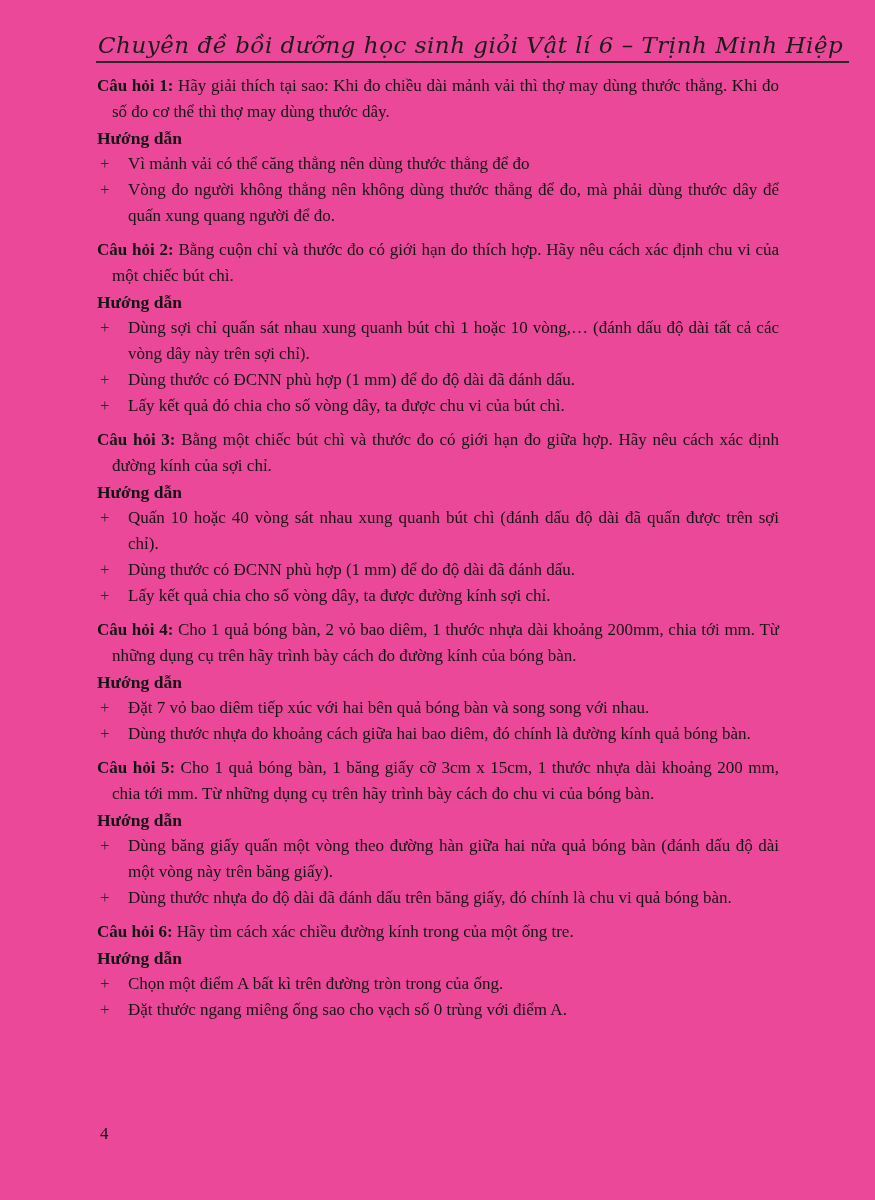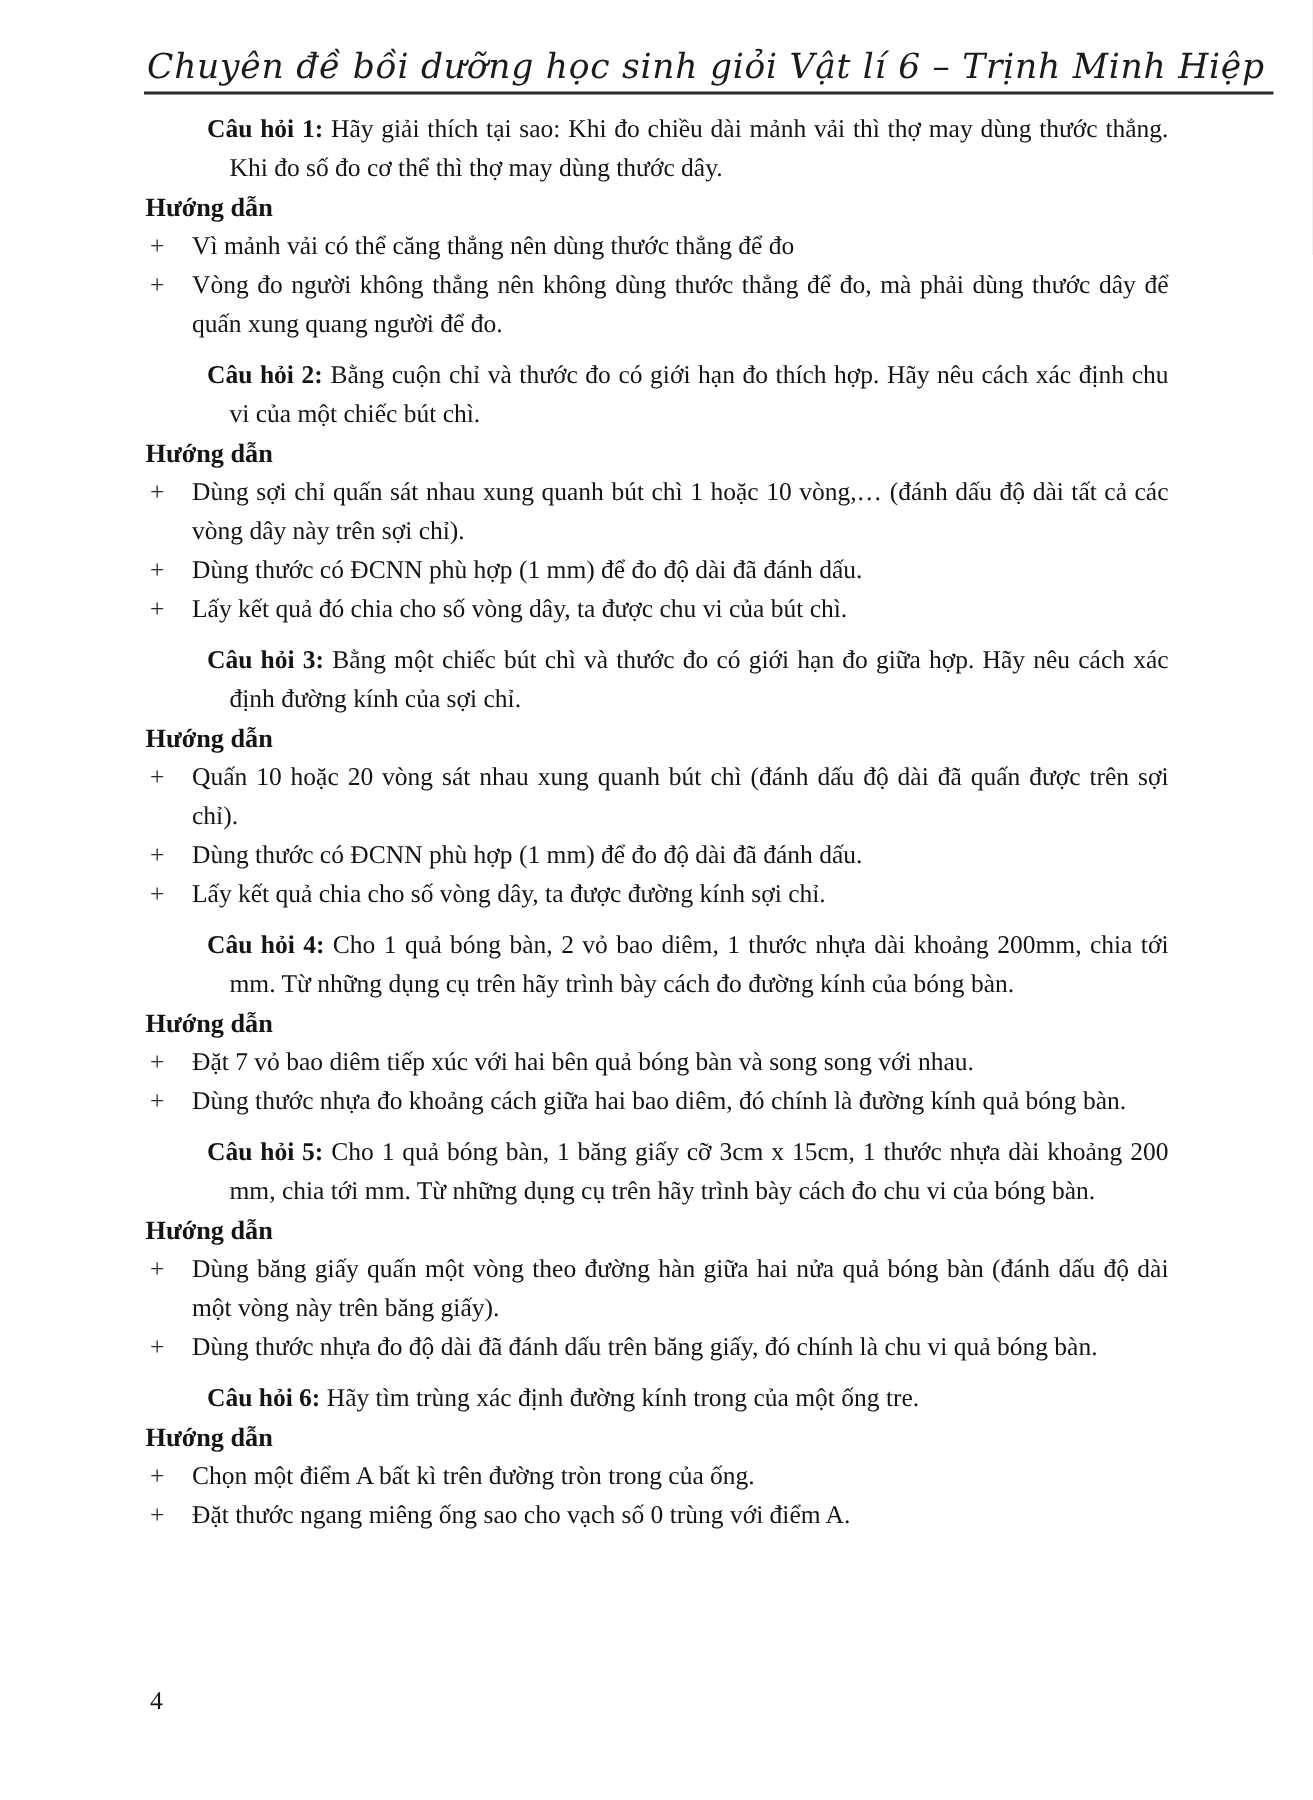--- a/index.html
+++ b/index.html
@@ -3,21 +3,21 @@
 <meta charset="utf-8">
 <style>
   * { margin: 0; padding: 0; box-sizing: border-box; }
   html, body { background: #e8e8e8; }
   body { font-family: "Liberation Serif", serif; }
   .page {
     position: relative;
     width: 875px;
     height: 1200px;
     margin: 0 auto;
-    background: #ffffff;
+    background: #ec4899;
     color: #141414;
     overflow: hidden;
   }
   .page-header {
     padding-top: 32px;
     margin-left: 96px;
     margin-bottom: 10px;
   }
   .header-title {
     display: inline-block;
@@ -34,21 +34,20 @@
     width: 682px;
     font-size: 17px;
     line-height: 26px;
     text-align: justify;
   }
   .question {
     margin-top: 8px;
     padding-left: 15px;
     text-indent: -15px;
     text-align: justify;
-    margin-left: 41px;
   }
   .question .qlabel { font-weight: bold; }
   .guide-heading {
     text-align: left;
     font-weight: bold;
     font-size: 17.5px;
   }
   .bullet {
     display: flex;
     align-items: flex-start;
@@ -108,21 +107,21 @@
           <span class="plus">+</span>
           <span class="bullet-text">Lấy kết quả đó chia cho số vòng dây, ta được chu vi của bút chì.</span>
         </div>
     </div>
 
     <div class="section">
       <p class="question"><span class="qlabel">Câu hỏi 3:</span> <span>Bằng một chiếc bút chì và thước đo có giới hạn đo giữa hợp. Hãy nêu cách xác định đường kính của sợi chỉ.</span></p>
       <div class="guide-heading">Hướng dẫn</div>
       <div class="bullet">
           <span class="plus">+</span>
-          <span class="bullet-text">Quấn 10 hoặc 20 vòng sát nhau xung quanh bút chì (đánh dấu độ dài đã quấn được trên sợi chỉ).</span>
+          <span class="bullet-text">Quấn 10 hoặc 40 vòng sát nhau xung quanh bút chì (đánh dấu độ dài đã quấn được trên sợi chỉ).</span>
         </div>
       <div class="bullet">
           <span class="plus">+</span>
           <span class="bullet-text">Dùng thước có ĐCNN phù hợp (1 mm) để đo độ dài đã đánh dấu.</span>
         </div>
       <div class="bullet">
           <span class="plus">+</span>
           <span class="bullet-text">Lấy kết quả chia cho số vòng dây, ta được đường kính sợi chỉ.</span>
         </div>
     </div>
@@ -147,21 +146,21 @@
           <span class="plus">+</span>
           <span class="bullet-text">Dùng băng giấy quấn một vòng theo đường hàn giữa hai nửa quả bóng bàn (đánh dấu độ dài một vòng này trên băng giấy).</span>
         </div>
       <div class="bullet">
           <span class="plus">+</span>
           <span class="bullet-text">Dùng thước nhựa đo độ dài đã đánh dấu trên băng giấy, đó chính là chu vi quả bóng bàn.</span>
         </div>
     </div>
 
     <div class="section">
-      <p class="question"><span class="qlabel">Câu hỏi 6:</span> <span>Hãy tìm trùng xác định đường kính trong của một ống tre.</span></p>
+      <p class="question"><span class="qlabel">Câu hỏi 6:</span> <span>Hãy tìm cách xác chiều đường kính trong của một ống tre.</span></p>
       <div class="guide-heading">Hướng dẫn</div>
       <div class="bullet">
           <span class="plus">+</span>
           <span class="bullet-text">Chọn một điểm A bất kì trên đường tròn trong của ống.</span>
         </div>
       <div class="bullet">
           <span class="plus">+</span>
           <span class="bullet-text">Đặt thước ngang miêng ống sao cho vạch số 0 trùng với điểm A.</span>
         </div>
     </div>

